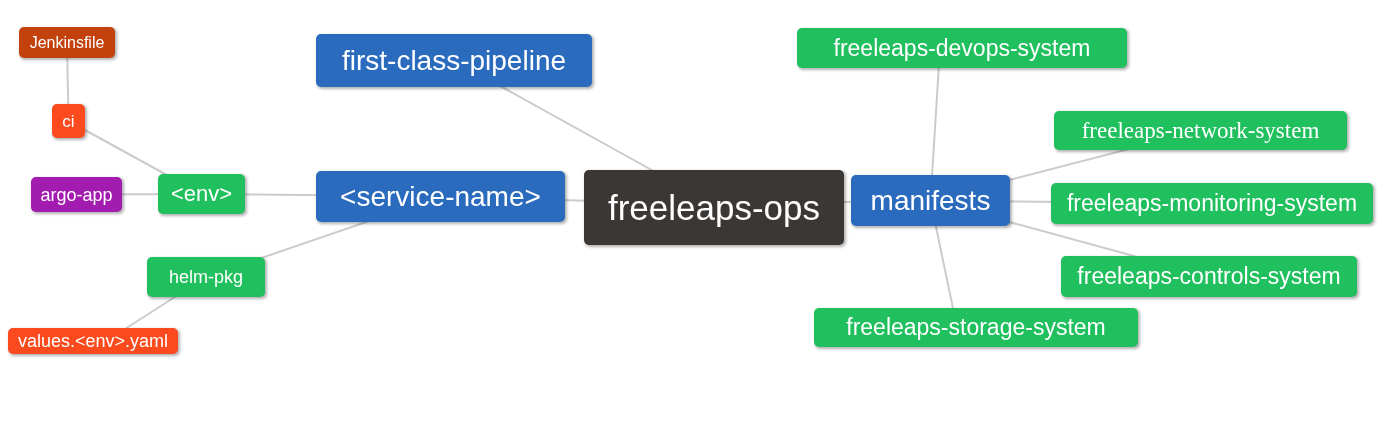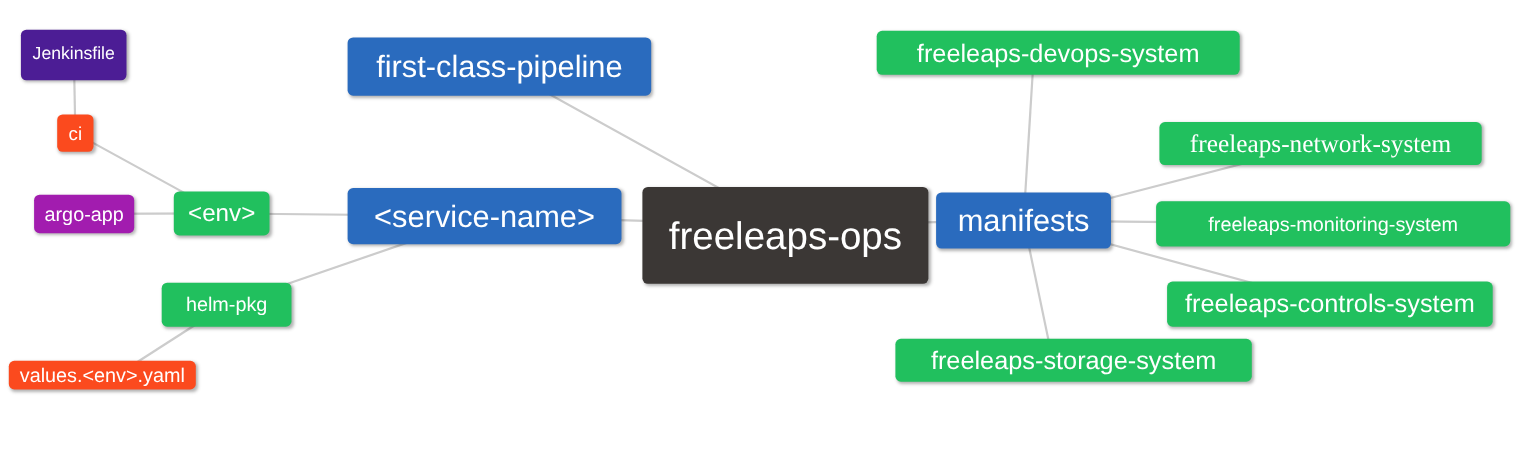--- a/index.html
+++ b/index.html
@@ -52,21 +52,21 @@
       <line x1="454" y1="60.5" x2="714" y2="204.5" stroke="#CCCCCC" stroke-width="2"></line>
       <line x1="440.5" y1="196.5" x2="714" y2="204.5" stroke="#CCCCCC" stroke-width="2"></line>
       <line x1="714" y1="204.5" x2="930.5" y2="200.5" stroke="#CCCCCC" stroke-width="2"></line>
       <line x1="930.5" y1="200.5" x2="940" y2="48" stroke="#CCCCCC" stroke-width="2"></line>
       <line x1="930.5" y1="200.5" x2="1200.5" y2="130.5" stroke="#CCCCCC" stroke-width="2"></line>
       <line x1="930.5" y1="200.5" x2="1212" y2="203.5" stroke="#CCCCCC" stroke-width="2"></line>
       <line x1="930.5" y1="200.5" x2="1209" y2="276.5" stroke="#CCCCCC" stroke-width="2"></line>
       <line x1="930.5" y1="200.5" x2="957" y2="327.5" stroke="#CCCCCC" stroke-width="2"></line>
     </svg>
 
-  <div class="node" id="node-jenkinsfile" style="left: 19px; top: 27px; width: 96px; height: 46px; background: #4c1d95; font-size: 16px;">
+  <div class="node" id="node-jenkinsfile" style="left: 19px; top: 27px; width: 96px; height: 31px; background: #c2410c; font-size: 16px;">
     <span>Jenkinsfile</span>
   </div>
   <div class="node" id="node-ci" style="left: 52px; top: 104px; width: 33px; height: 34px; background: rgb(251, 74, 30); font-size: 17px;">
     <span>ci</span>
   </div>
   <div class="node" id="node-argo-app" style="left: 31px; top: 177px; width: 91px; height: 35px; background: #a21caf; font-size: 18px;">
     <span>argo-app</span>
   </div>
   <div class="node" id="node-env" style="left: 158px; top: 174px; width: 87px; height: 40px; background: rgb(33, 192, 94); font-size: 22px;">
     <span>&lt;env&gt;</span>
@@ -76,33 +76,33 @@
   </div>
   <div class="node" id="node-values-env-yaml" style="left: 8px; top: 328px; width: 170px; height: 26px; background: rgb(251, 74, 30); font-size: 18px;">
     <span>values.&lt;env&gt;.yaml</span>
   </div>
   <div class="node" id="node-first-class-pipeline" style="left: 316px; top: 34px; width: 276px; height: 53px; background: rgb(42, 107, 190); font-size: 28px;">
     <span>first-class-pipeline</span>
   </div>
   <div class="node" id="node-service-name" style="left: 316px; top: 171px; width: 249px; height: 51px; background: rgb(42, 107, 190); font-size: 28px;">
     <span>&lt;service-name&gt;</span>
   </div>
-  <div class="node" id="node-freeleaps-ops" style="left: 584px; top: 170px; width: 260px; height: 88px; background: rgb(59, 55, 53); font-size: 35px;">
+  <div class="node" id="node-freeleaps-ops" style="left: 584px; top: 170px; width: 260px; height: 75px; background: rgb(59, 55, 53); font-size: 35px;">
     <span>freeleaps-ops</span>
   </div>
   <div class="node" id="node-manifests" style="left: 851px; top: 175px; width: 159px; height: 51px; background: rgb(42, 107, 190); font-size: 28px;">
     <span>manifests</span>
   </div>
   <div class="node" id="node-devops-system" style="left: 797px; top: 28px; width: 330px; height: 40px; background: rgb(33, 192, 94); font-size: 23px;">
     <span>freeleaps-devops-system</span>
   </div>
   <div class="node" id="node-network-system" style="left: 1054px; top: 111px; width: 293px; height: 39px; background: rgb(33, 192, 94); font-size: 23px; font-family: Liberation Serif, serif;">
     <span>freeleaps-network-system</span>
   </div>
-  <div class="node" id="node-monitoring-system" style="left: 1051px; top: 183px; width: 322px; height: 41px; background: rgb(33, 192, 94); font-size: 18px;">
+  <div class="node" id="node-monitoring-system" style="left: 1051px; top: 183px; width: 322px; height: 41px; background: rgb(33, 192, 94); font-size: 23px;">
     <span>freeleaps-monitoring-system</span>
   </div>
   <div class="node" id="node-controls-system" style="left: 1061px; top: 256px; width: 296px; height: 41px; background: rgb(33, 192, 94); font-size: 23px;">
     <span>freeleaps-controls-system</span>
   </div>
   <div class="node" id="node-storage-system" style="left: 814px; top: 308px; width: 324px; height: 39px; background: rgb(33, 192, 94); font-size: 23px;">
     <span>freeleaps-storage-system</span>
   </div>
 </div>
 

